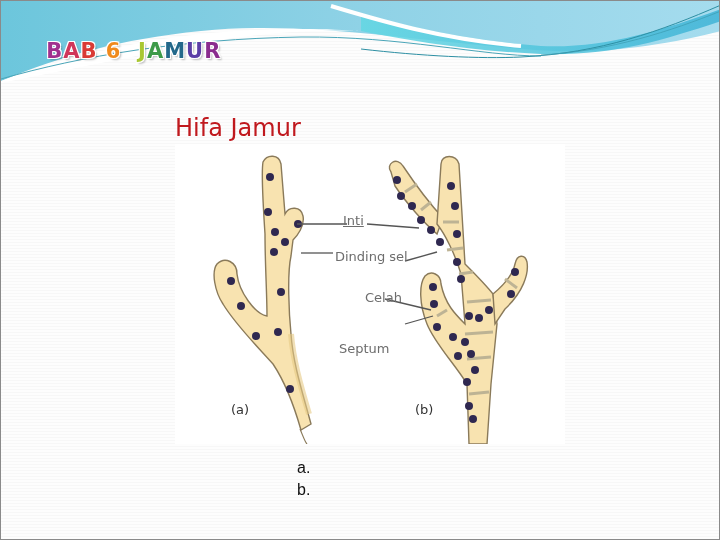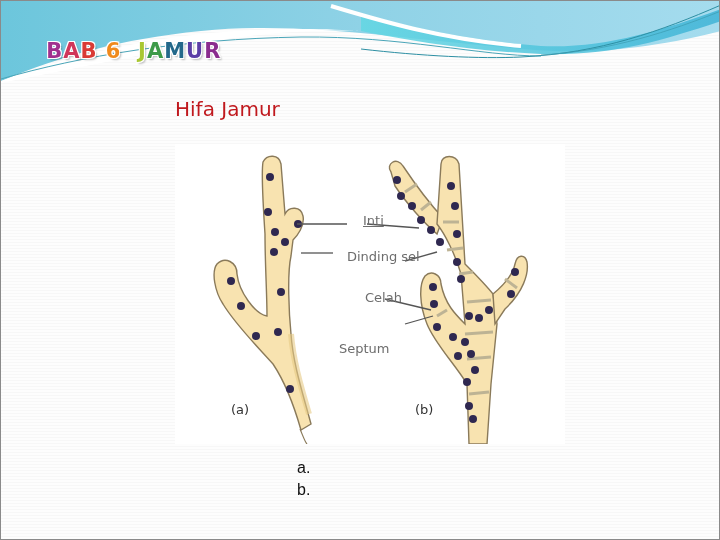--- a/index.html
+++ b/index.html
@@ -16,22 +16,22 @@
     }
     .header-art { position: absolute; left: 0; top: 0; width: 720px; height: 90px; }
     .header-title {
       position: absolute; left: 12px; top: 14px; height: 26px;
       font-family: "DejaVu Sans", sans-serif; font-weight: bold; font-size: 21px;
       letter-spacing: 1px; white-space: pre;
       text-shadow: 1px 1px 0 #fff, -1px -1px 0 #fff, 1px -1px 0 #fff, -1px 1px 0 #fff, 2px 2px 2px rgba(0,0,0,0.25);
     }
     .header-title span { display: inline-block; }
     .slide-heading {
-      position: absolute; left: 174px; top: 96px;
-      font-family: "DejaVu Sans", sans-serif; font-size: 20px; color: #c0191e;
+      position: absolute; left: 174px; top: 113px;
+      font-family: "DejaVu Sans", sans-serif; font-size: 24px; color: #c0191e;
     }
     .figure {
       position: absolute; left: 174px; top: 143px; width: 390px; height: 300px;
       background: #ffffff;
     }
     .figure svg { position: absolute; left: 0; top: 0; }
     .fig-label {
       position: absolute; font-family: "DejaVu Sans", sans-serif; font-size: 13px; color: #6d6d6d;
       white-space: nowrap;
     }
@@ -149,22 +149,22 @@
       <g stroke="#555" stroke-width="1.3">
         <line x1="122" y1="80" x2="172" y2="80"></line>
         <line x1="192" y1="80" x2="244" y2="84"></line>
         <line x1="126" y1="109" x2="158" y2="109"></line>
         <line x1="230" y1="117" x2="262" y2="108"></line>
         <line x1="210" y1="155" x2="256" y2="166"></line>
         <line x1="230" y1="180" x2="258" y2="172"></line>
       </g>
     </svg>
 
-    <div class="fig-label" style="left:188px; top:69px;text-decoration:underline;">Inti</div>
-    <div class="fig-label" style="left:172px; top:105px;">Dinding sel</div>
+    <div class="fig-label" style="left:168px; top:69px;text-decoration:underline;">Inti</div>
+    <div class="fig-label" style="left:160px; top:105px;">Dinding sel</div>
     <div class="fig-label" style="left:190px; top:146px;">Celah</div>
     <div class="fig-label" style="left:164px; top:197px;">Septum</div>
     <div class="fig-label" style="left:56px; top:258px; color:#333;">(a)</div>
     <div class="fig-label" style="left:240px; top:258px; color:#333;">(b)</div>
   </div>
 
   <div class="caption">
     <div class="caption-row">
       <span class="caption-marker">a.</span>
     </div>

